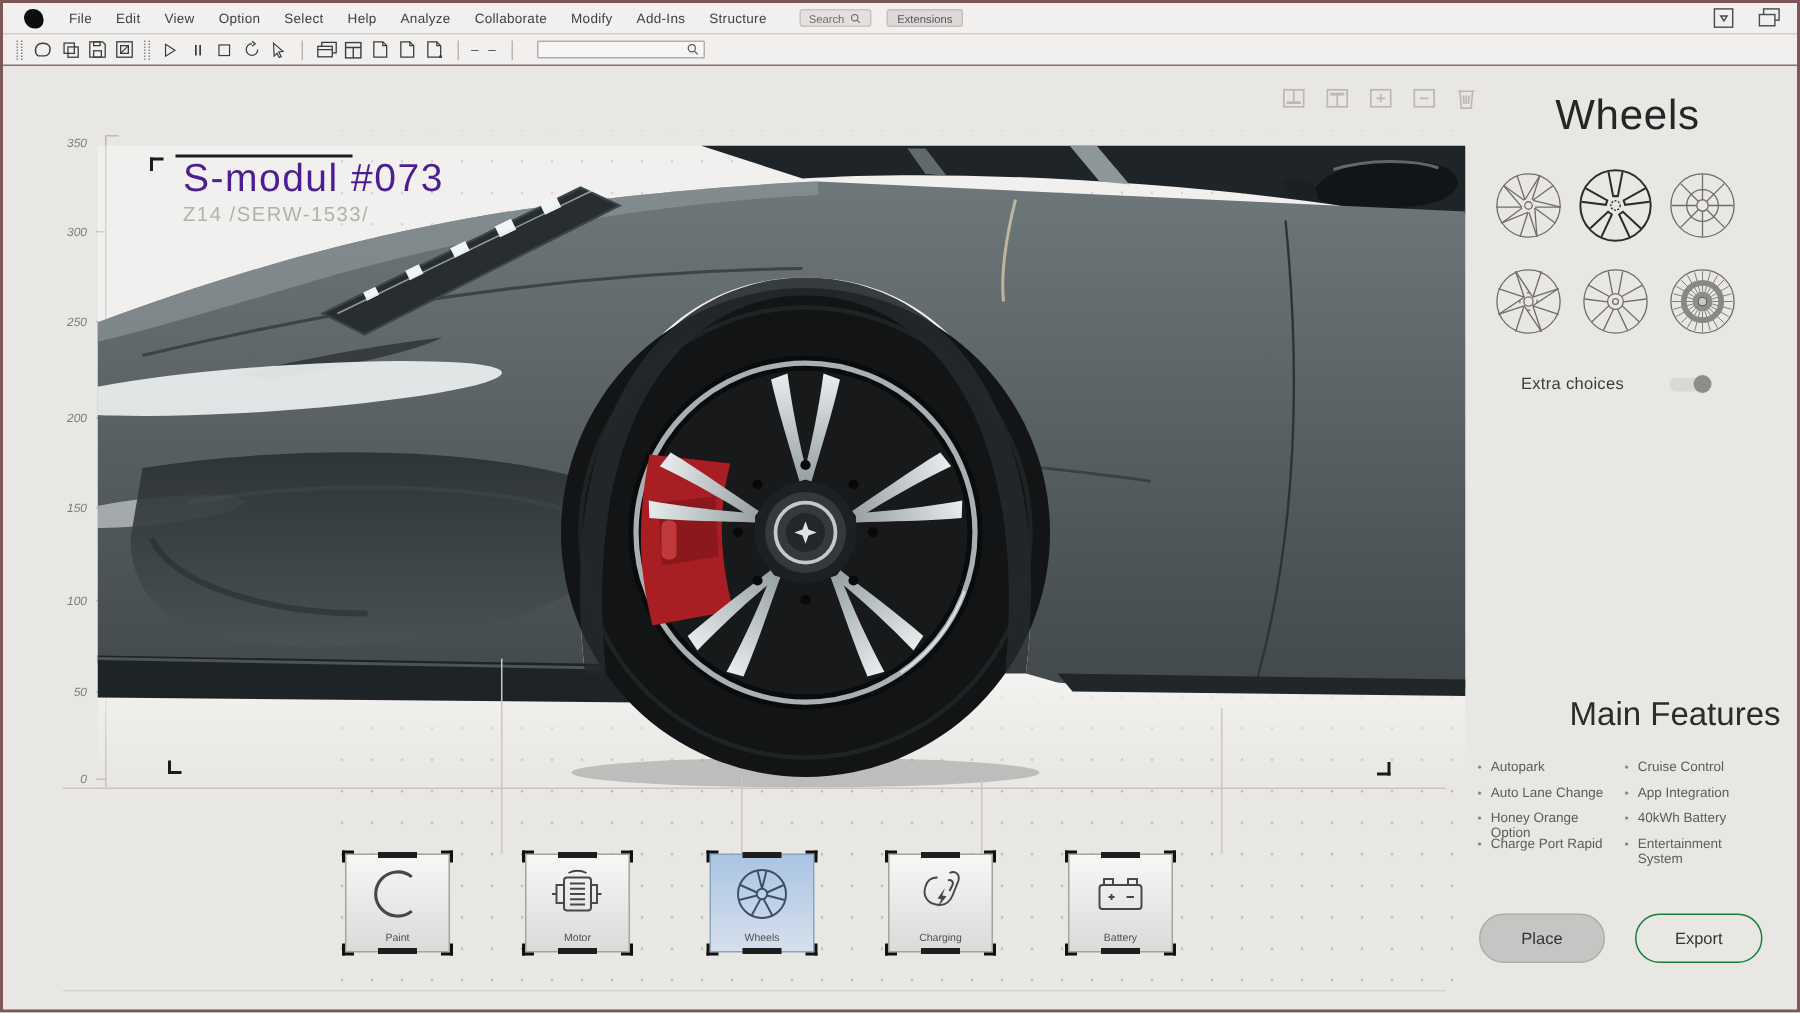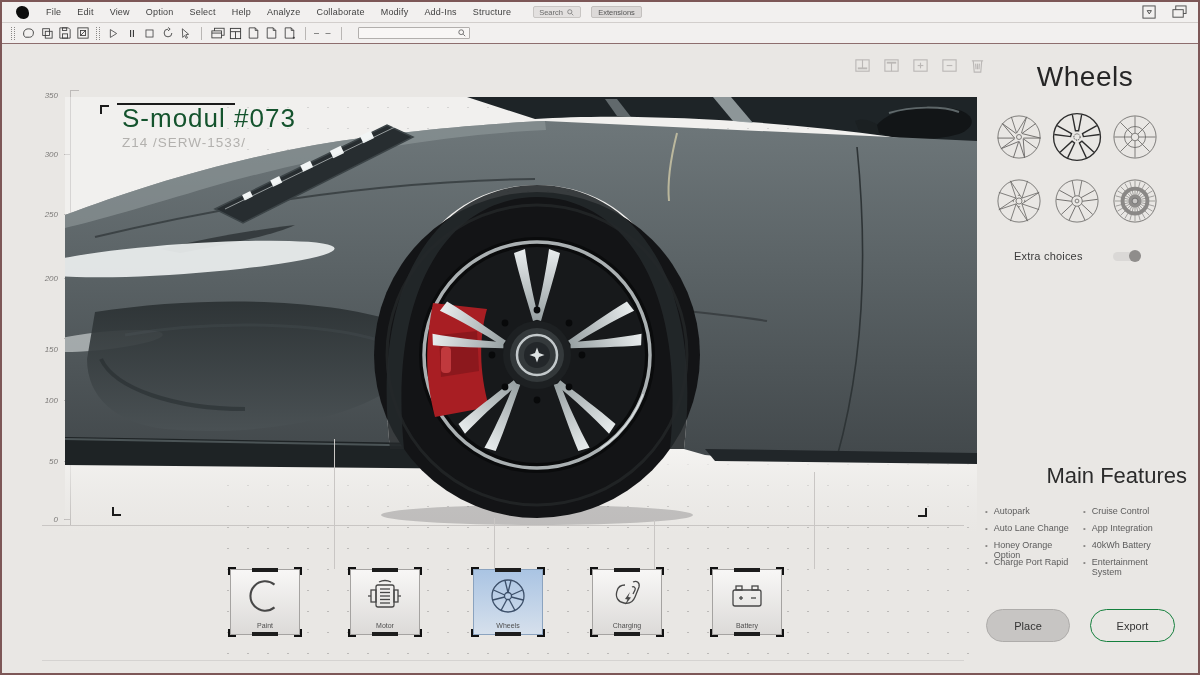--- a/index.html
+++ b/index.html
@@ -32,21 +32,21 @@
   .ruler-line { position:absolute; left:68px; top:43px; width:1px; height:435px; background:#bdbab8; }
   .ruler-cap { position:absolute; left:68px; top:43px; width:9px; height:1px; background:#bdbab8; }
   .ruler-lbl { position:absolute; width:22px; text-align:right; font-size:8px; color:#7d7b79;font-style:italic; }
   .ruler-tick { position:absolute; width:6px; height:1px; background:#bdbab8; left:62px; }
 
   
   .gline { position:absolute; background:#c9c6c4; }
 
   
   .cv-title { position:absolute; left:120px; top:56px; z-index:6; }
-  .cv-title h1 { font-size:26px; font-weight:300; color:#14532d; letter-spacing:1px; }
+  .cv-title h1 { font-size:26px; font-weight:300; color:#4c1d95; letter-spacing:1px; }
   .cv-title div { font-size:13.5px; font-weight:400; color:#b3b1ae; letter-spacing:1px; margin-top:1px; }
 
   
   .brk { position:absolute; width:9px; height:9px; z-index:6; }
   .brk.tl { border-left:2px solid #1b1b1b; border-top:2px solid #1b1b1b; }
   .brk.bl { border-left:2px solid #1b1b1b; border-bottom:2px solid #1b1b1b; }
   .brk.br { border-right:2px solid #1b1b1b; border-bottom:2px solid #1b1b1b; }
   .topline { position:absolute; left:115px; top:56px; width:118px; height:2px; background:#1b1b1b; z-index:6; }
 
   
@@ -234,21 +234,21 @@
 
   <div class="main">
     <div class="dots"></div>
 
     <div class="ruler-cap"></div>
     <div class="ruler-line"></div>
     <div class="ruler-lbl" style="left:34px; top:44px;">350</div>
     <div class="ruler-lbl" style="left:34px; top:103px;">300</div>
     <div class="ruler-lbl" style="left:34px; top:163px;">250</div>
     <div class="ruler-lbl" style="left:34px; top:227px;">200</div>
-    <div class="ruler-lbl" style="left:34px; top:298px;">150</div>
+    <div class="ruler-lbl" style="left:34px; top:287px;">150</div>
     <div class="ruler-lbl" style="left:34px; top:349px;">100</div>
     <div class="ruler-lbl" style="left:34px; top:410px;">50</div>
     <div class="ruler-lbl" style="left:34px; top:468px;">0</div>
     <div class="ruler-tick" style="top:107px;"></div>
     <div class="ruler-tick" style="top:167px;"></div>
     <div class="ruler-tick" style="top:231px;"></div>
     <div class="ruler-tick" style="top:291px;"></div>
     <div class="ruler-tick" style="top:353px;"></div>
     <div class="ruler-tick" style="top:414px;"></div>
     <div class="ruler-tick" style="top:472px;"></div>

